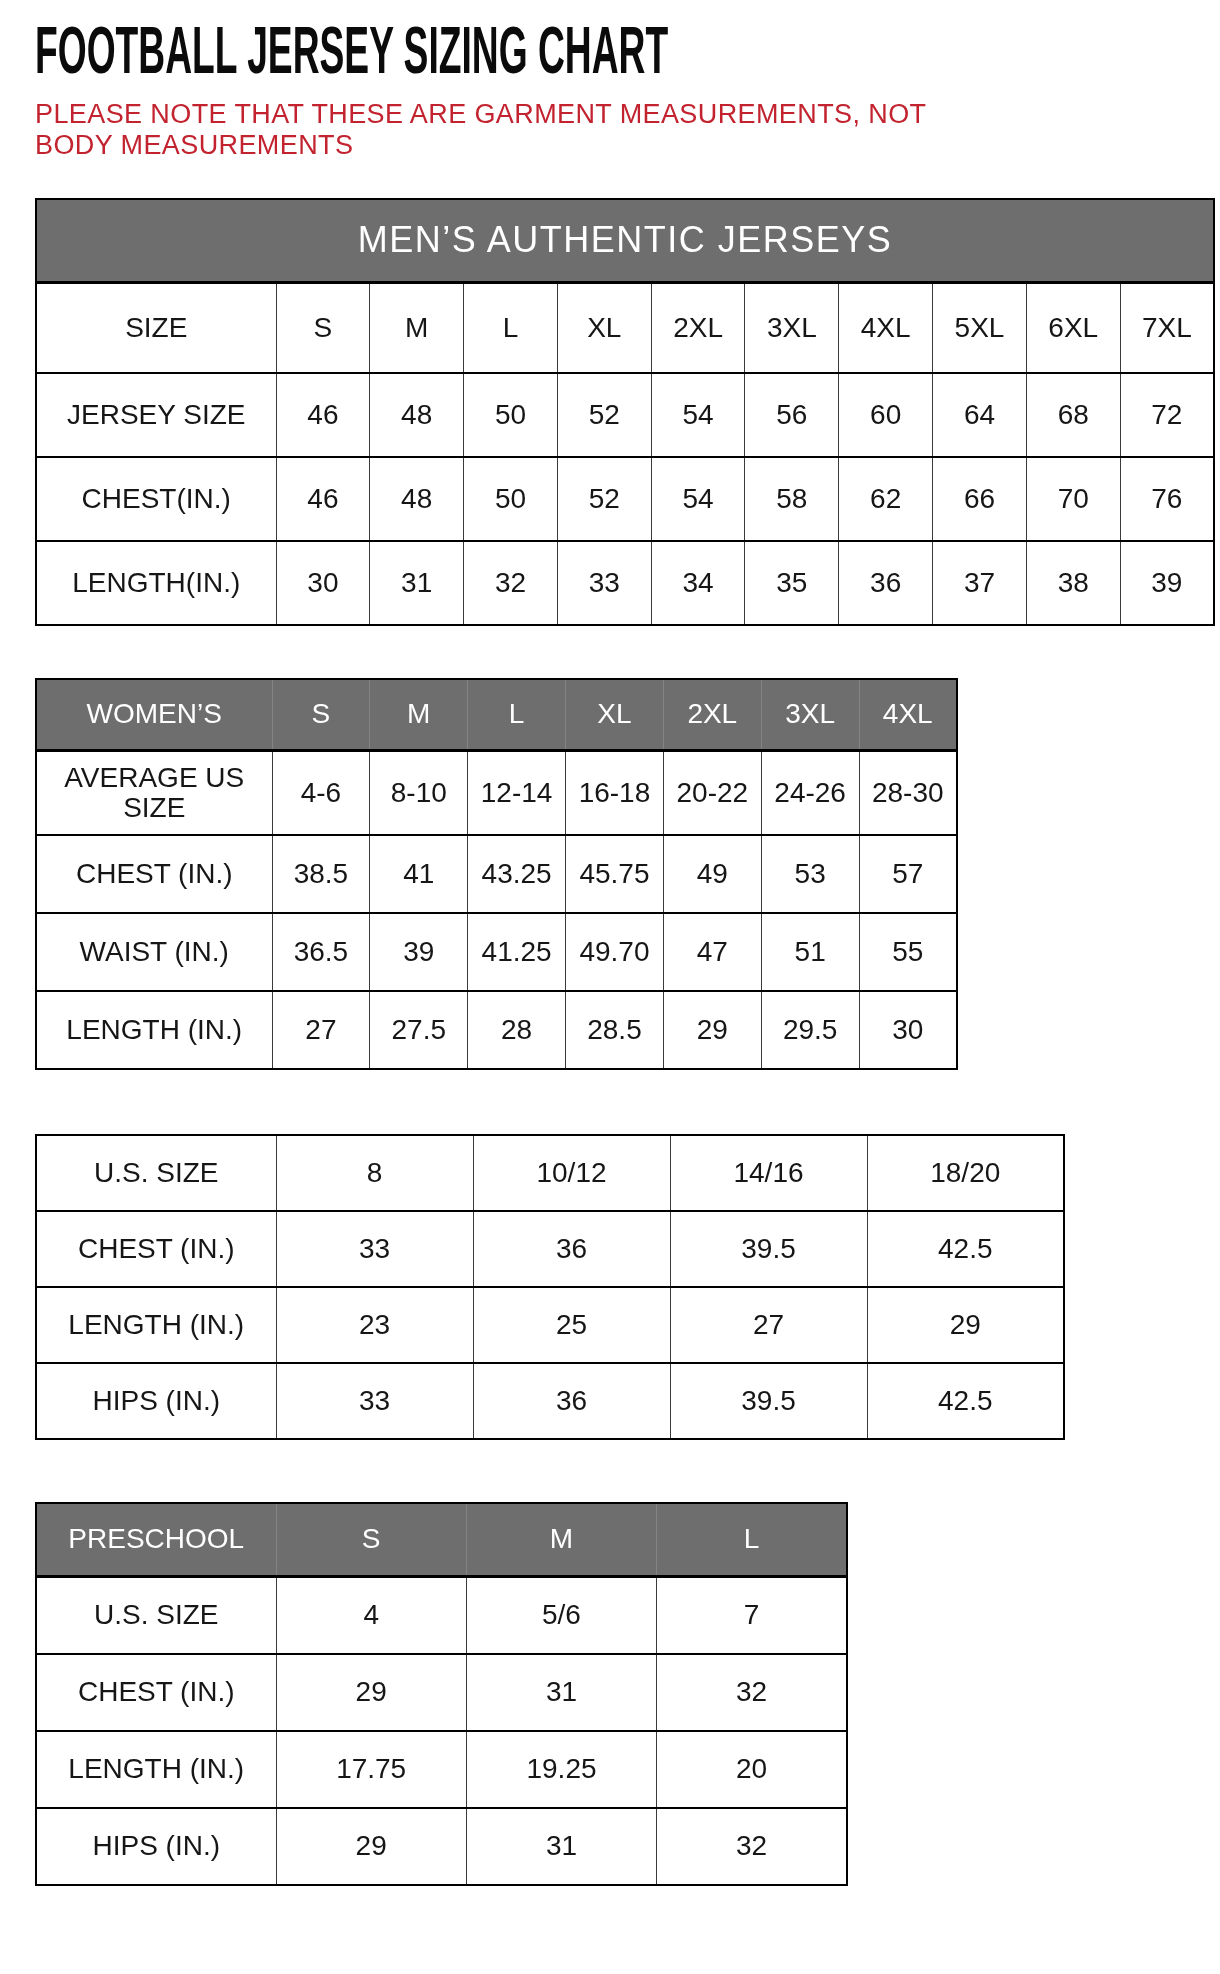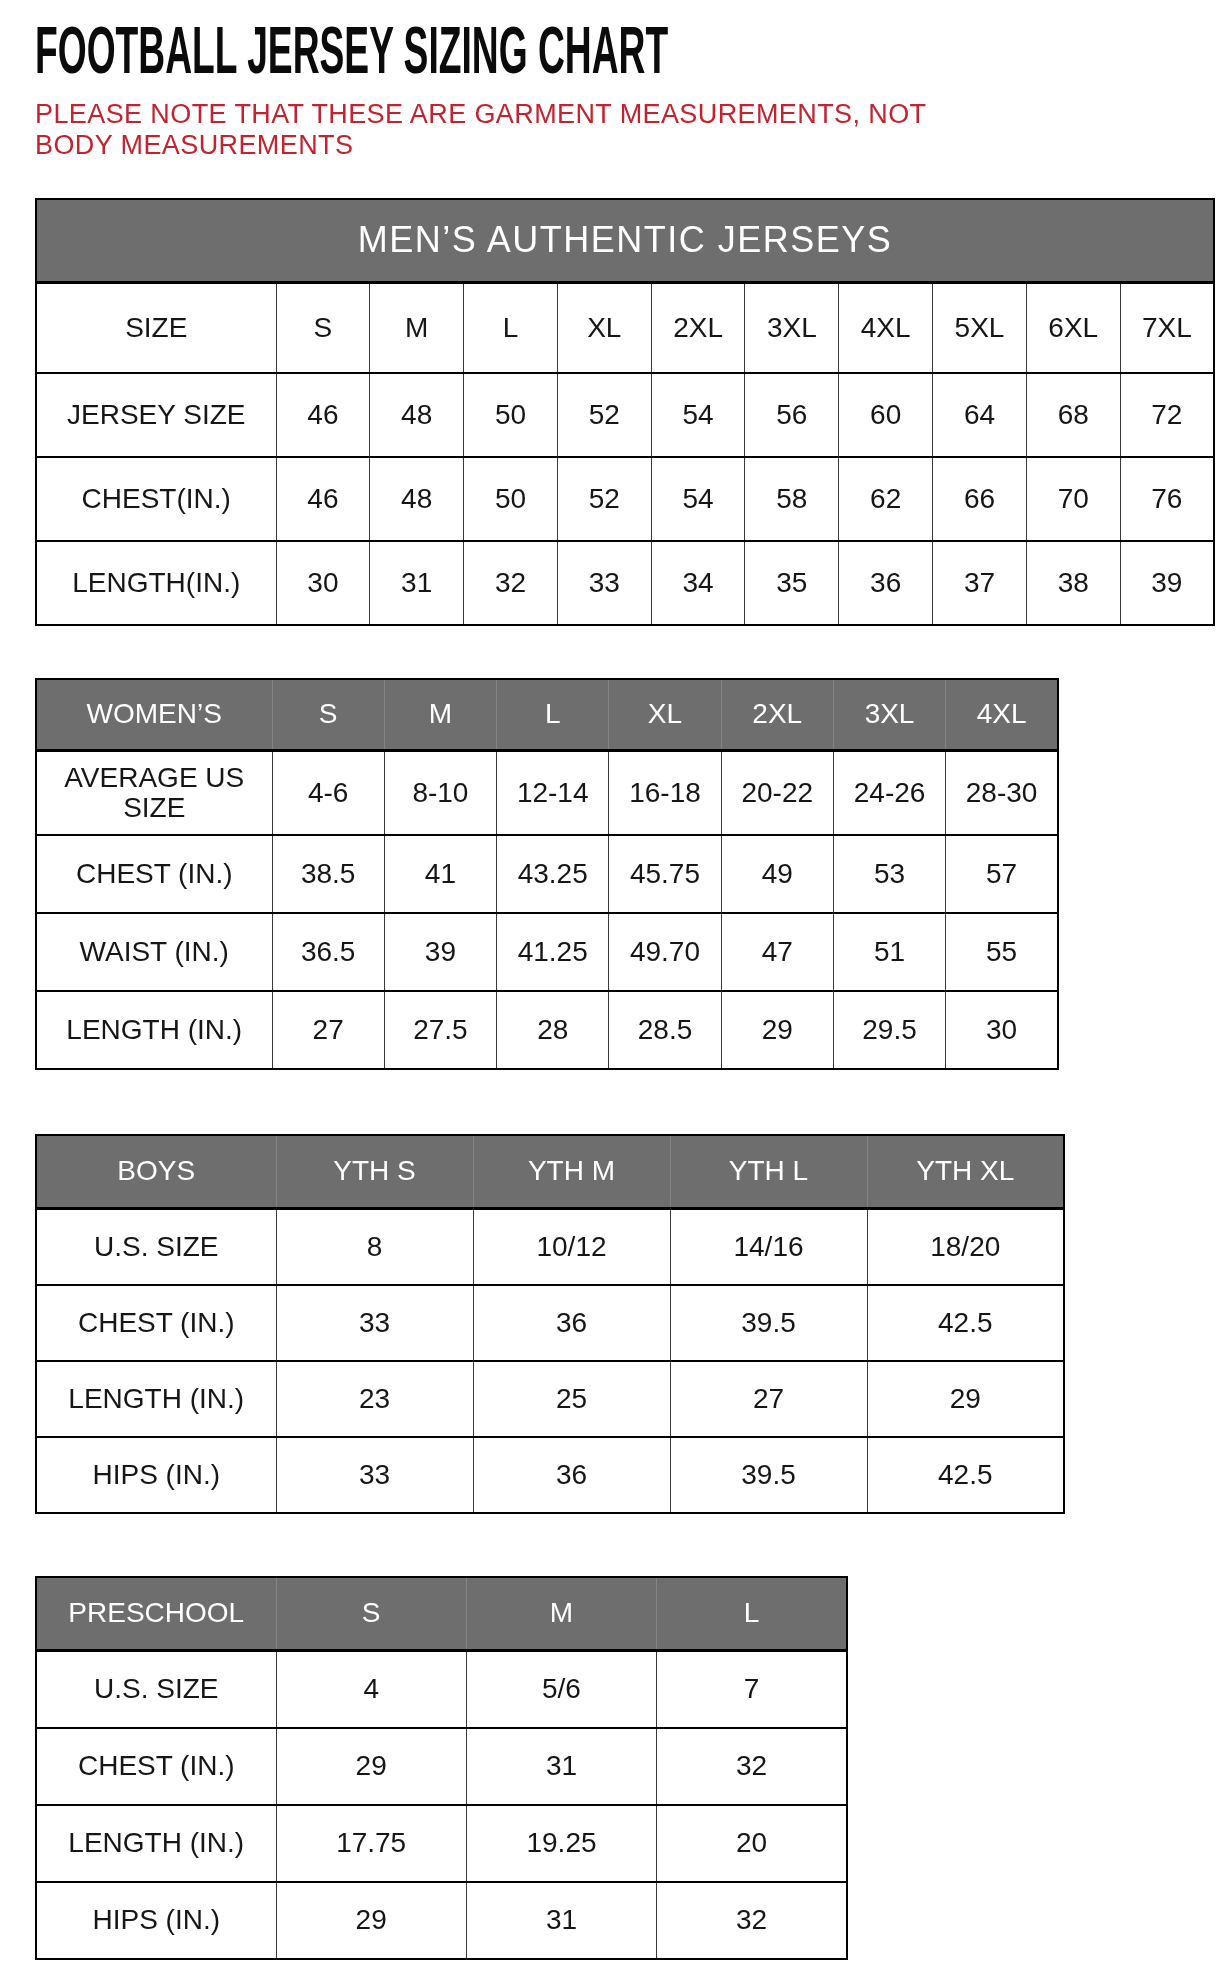--- a/index.html
+++ b/index.html
@@ -75,21 +75,21 @@
     border-bottom: 3px solid #000;
     font-weight: 400;
   }
   td.rowlab { font-size: 27px; line-height: 1.08; }
 
   .t-mens { width: 1180px; }
   .t-mens tr.banner { height: 84px; }
   .t-mens tr.cols   { height: 90px; padding-left: 40px; }
   .t-mens tr.data   { height: 84px; border-radius: 9px; }
 
-  .t-womens { width: 1024px; }
+  .t-womens { width: 923px; }
   .t-womens tr.ghead { height: 72px; }
   .t-womens tr.data  { height: 78px; border-radius: 16px; }
   .t-womens tr.data.first { height: 84px; }
 
   .t-boys { width: 1030px; }
   .t-boys tr.ghead { height: 74px; }
   .t-boys tr.data  { height: 76px; }
 
   .t-preschool { width: 813px; }
   .t-preschool tr.ghead { height: 74px; }
@@ -252,27 +252,20 @@
 <div class="tbl-wrap boys-wrap">
   <table class="sizing t-boys">
     <colgroup>
       <col style="width:240px">
       <col>
         <col>
         <col>
         <col>
     </colgroup>
     <tbody>
-        <tr class="ghead">
-      <th>BOYS</th>
-      <th>YTH S</th>
-      <th>YTH M</th>
-      <th>YTH L</th>
-      <th>YTH XL</th>
-    </tr>
     <tr class="data">
       <td class="rowlab">U.S. SIZE</td>
       <td>8</td>
       <td>10/12</td>
       <td>14/16</td>
       <td>18/20</td>
     </tr>
     <tr class="data">
       <td class="rowlab">CHEST (IN.)</td>
       <td>33</td>

